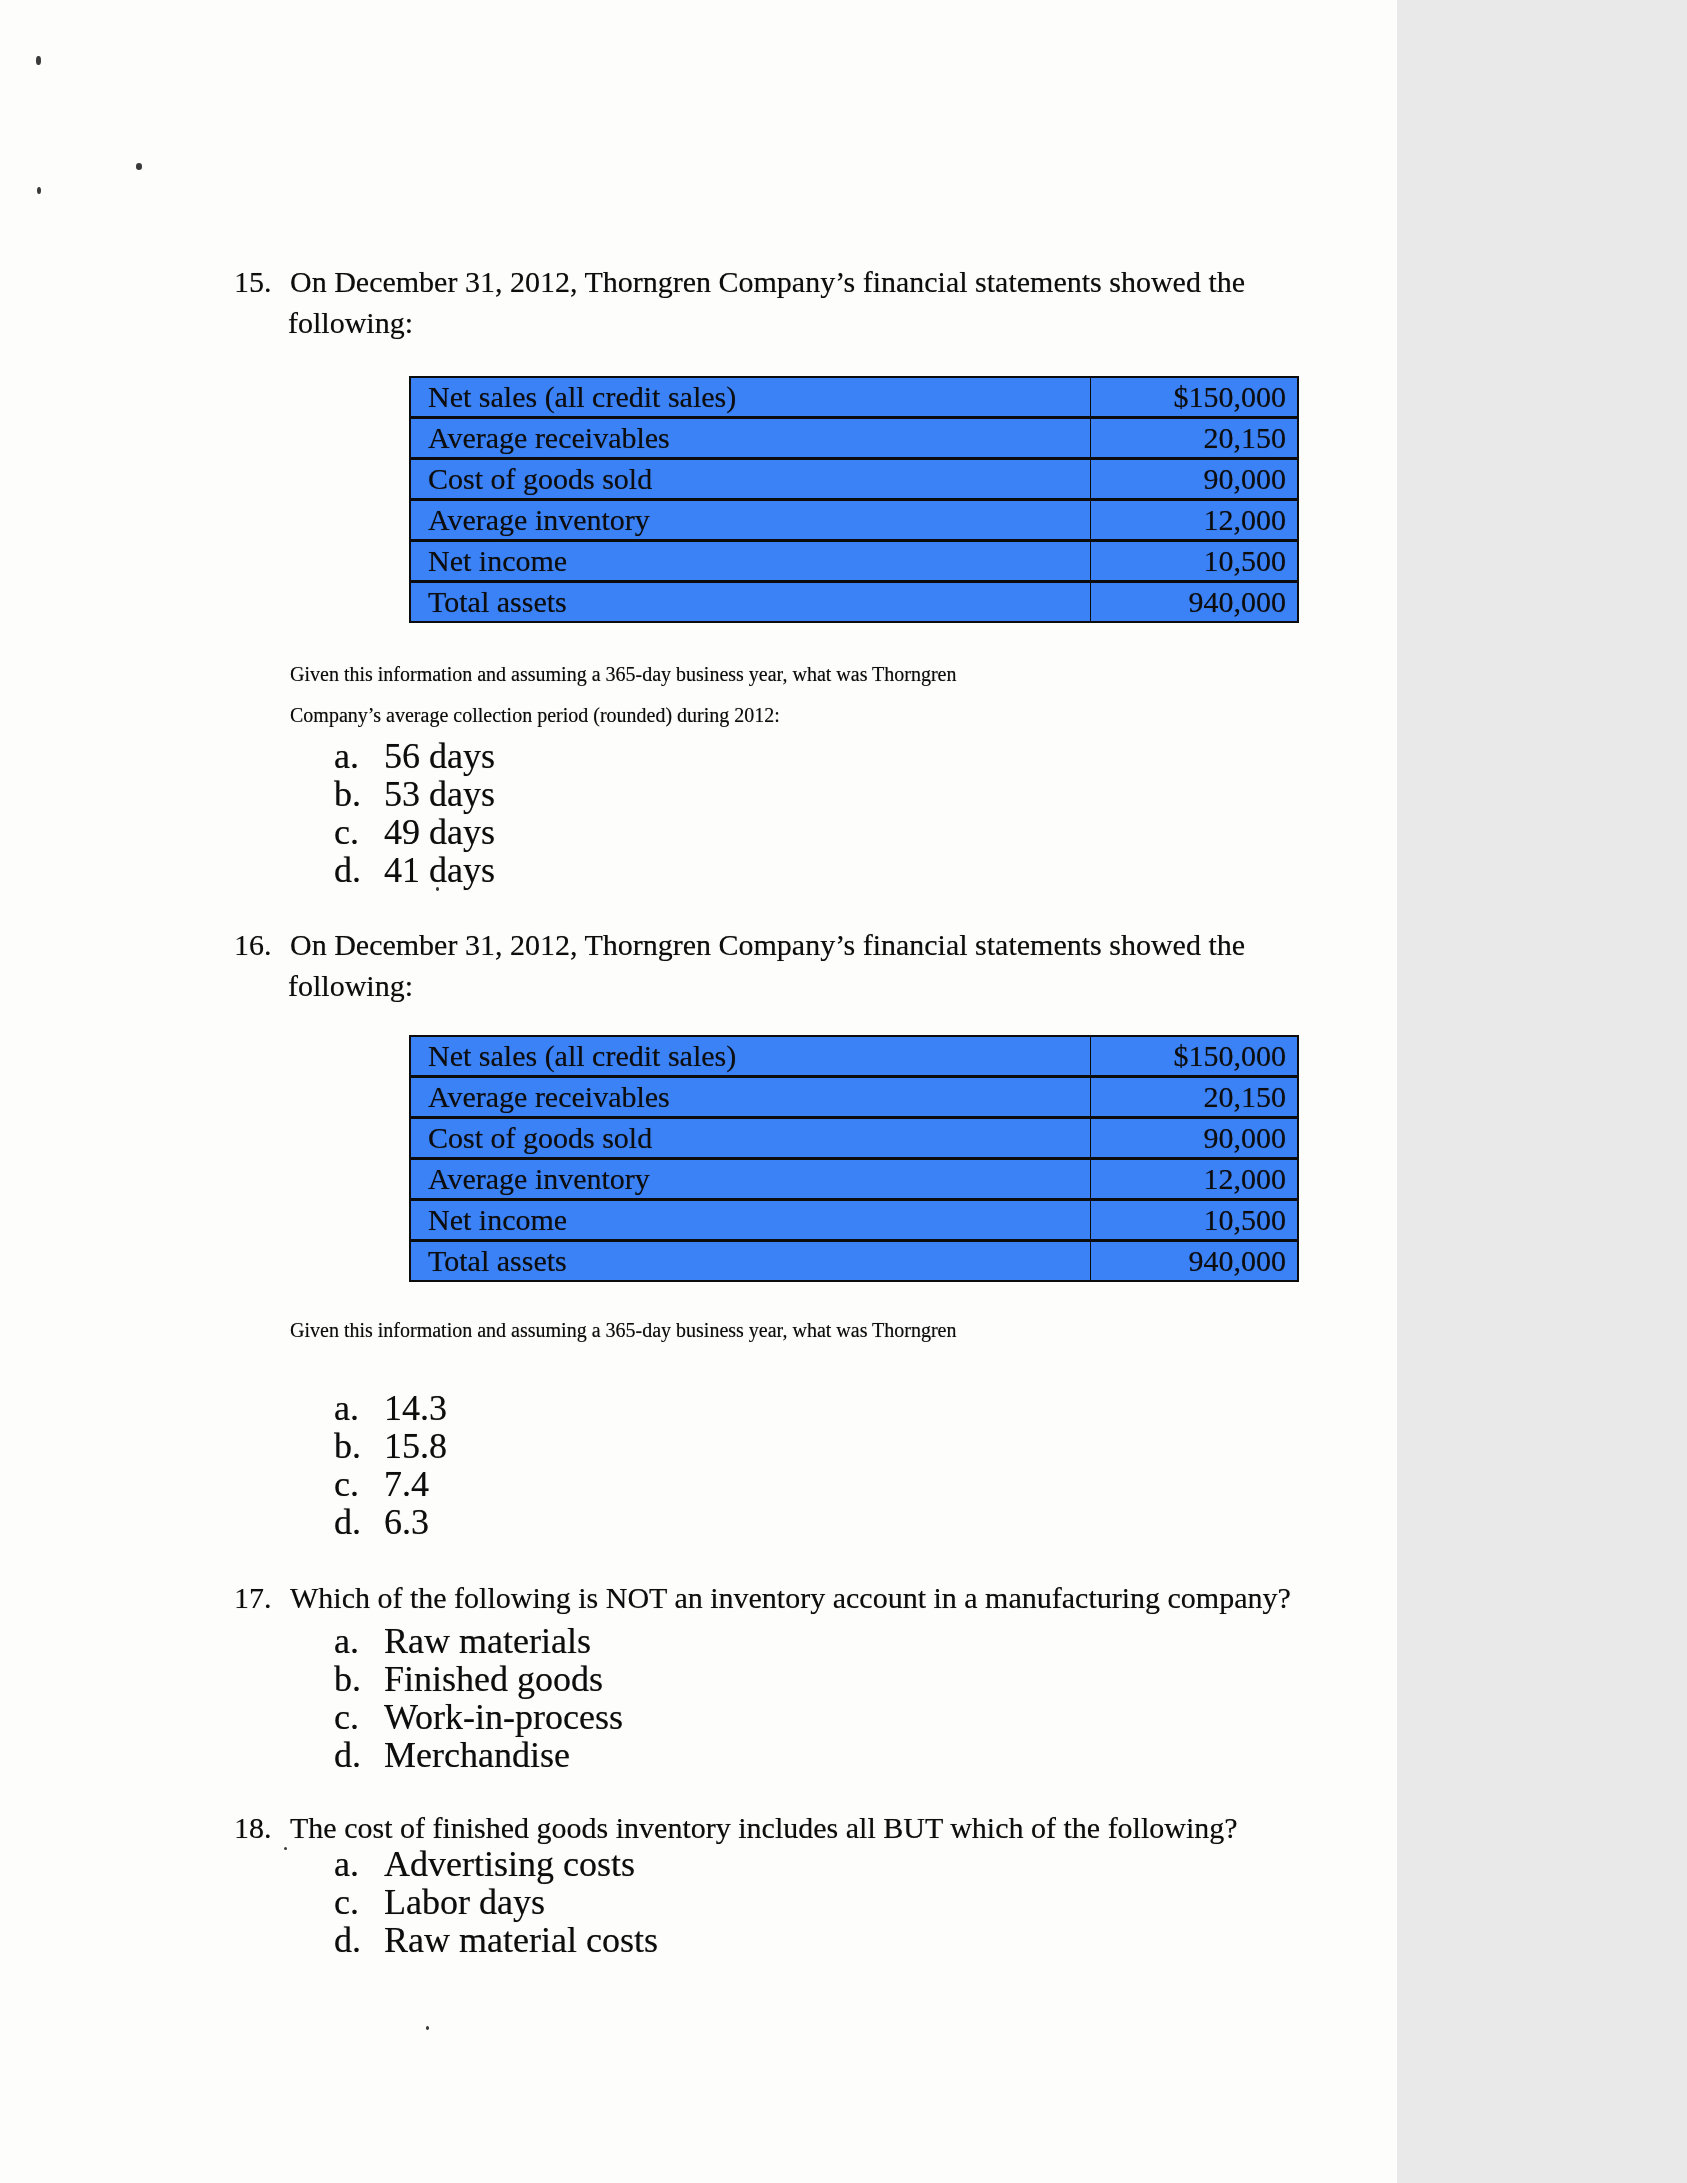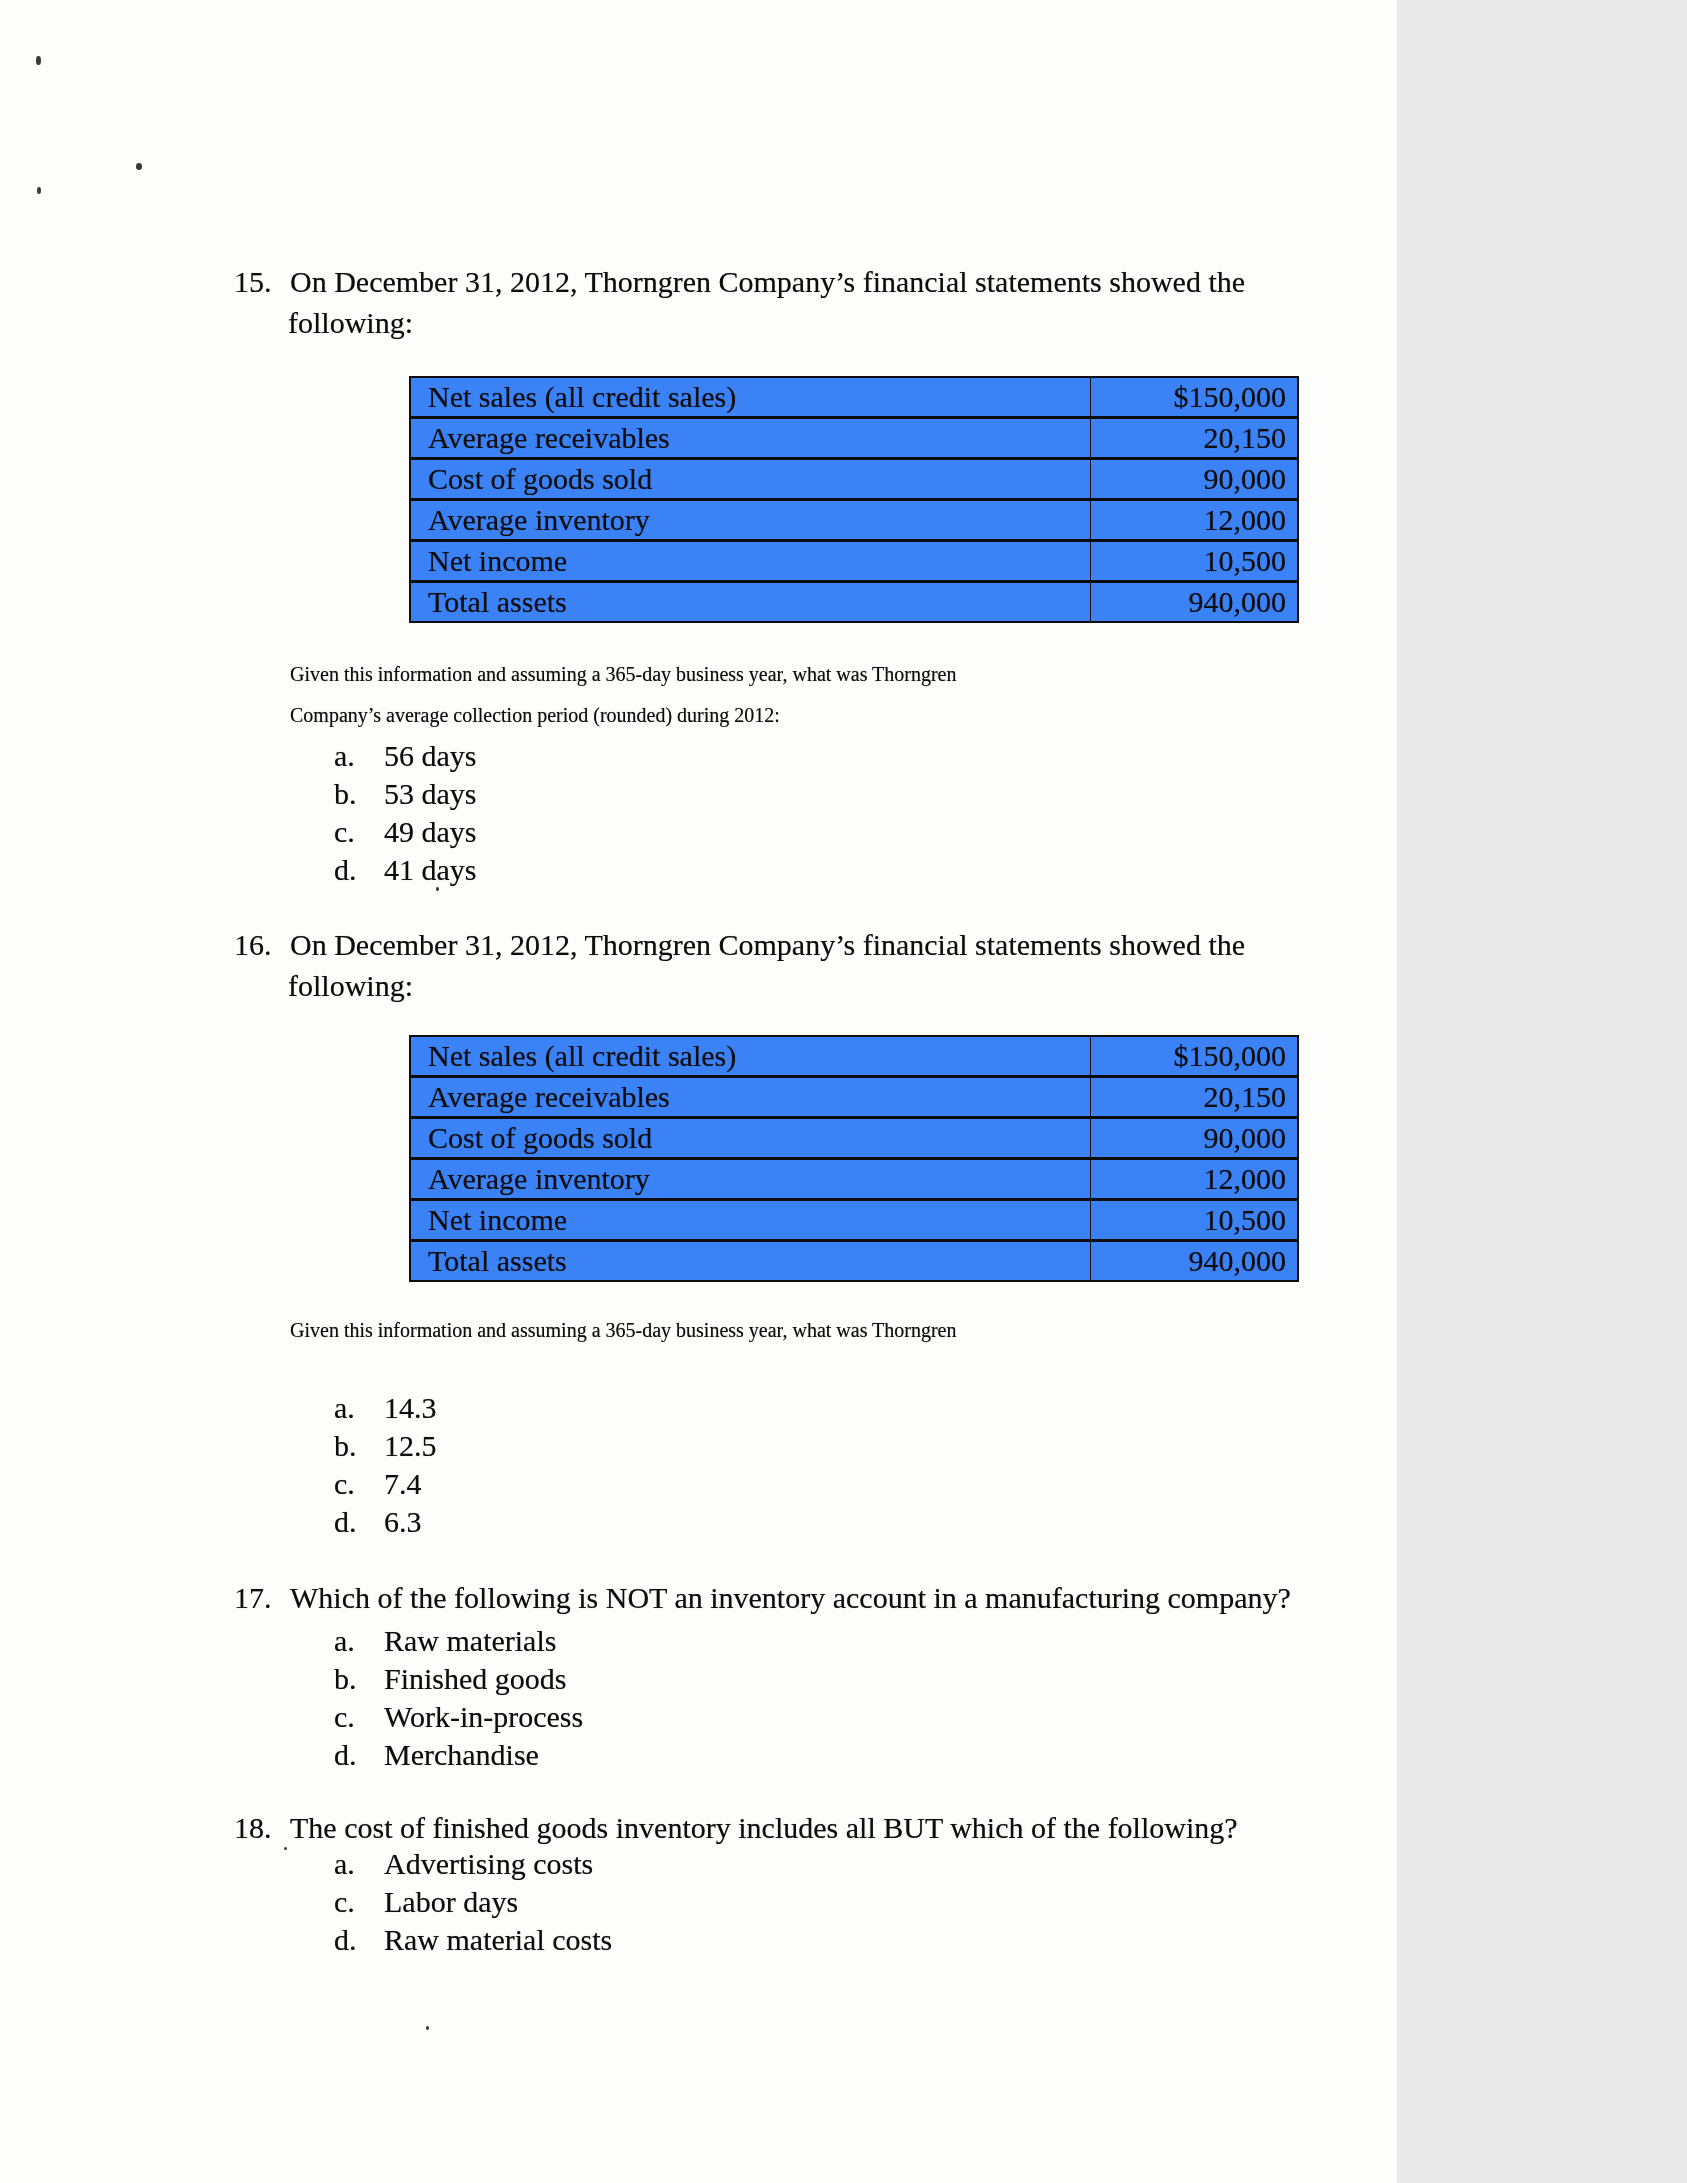--- a/index.html
+++ b/index.html
@@ -14,21 +14,21 @@
     background:#fdfdfc;
     overflow:hidden;
     color:#0d0d0d;
   }
   .abs{position:absolute;}
   .ink{text-shadow:0 0 0.7px rgba(0,0,0,.5);}
   .qline{font-size:30px;line-height:37px;white-space:nowrap;}
   .qnum{display:inline-block;width:56px;}
   .para div{white-space:nowrap;}
   .para{font-size:20px;line-height:41px;}
-  .opts{font-size:30px;}
+  .opts{font-size:36px;}
   .opt{height:38px;line-height:38px;white-space:nowrap;}
   .opt .letter{display:inline-block;width:50px;}
   table.fin{
     border-collapse:collapse;
     border:2.6px solid #0c0c0c;
     background:#3b82f6;
   }
   table.fin td{
     font-size:30px;
     height:38px;
@@ -144,21 +144,21 @@
     </tr>
   </tbody>
     </table>
 
   <div class="abs para ink" style="left:290px;top:1310px;">
     <div>Given this information and assuming a 365-day business year, what was Thorngren</div>
   </div>
 
   <div class="abs opts ink" style="left:334px;top:1389px;">
     <div class="opt"><span class="letter">a.</span><span>14.3</span></div>
-    <div class="opt"><span class="letter">b.</span><span>12.5</span></div>
+    <div class="opt"><span class="letter">b.</span><span>15.8</span></div>
     <div class="opt"><span class="letter">c.</span><span>7.4</span></div>
     <div class="opt"><span class="letter">d.</span><span>6.3</span></div>
   </div>
 
   <div class="abs qline ink" style="left:234px;top:1579px;">
     <span class="qnum">17.</span><span>Which of the following is NOT an inventory account in a manufacturing company?</span>
   </div>
 
   <div class="abs opts ink" style="left:334px;top:1622px;">
     <div class="opt" style="height:38px;line-height:38px;"><span class="letter">a.</span><span>Raw materials</span></div>

